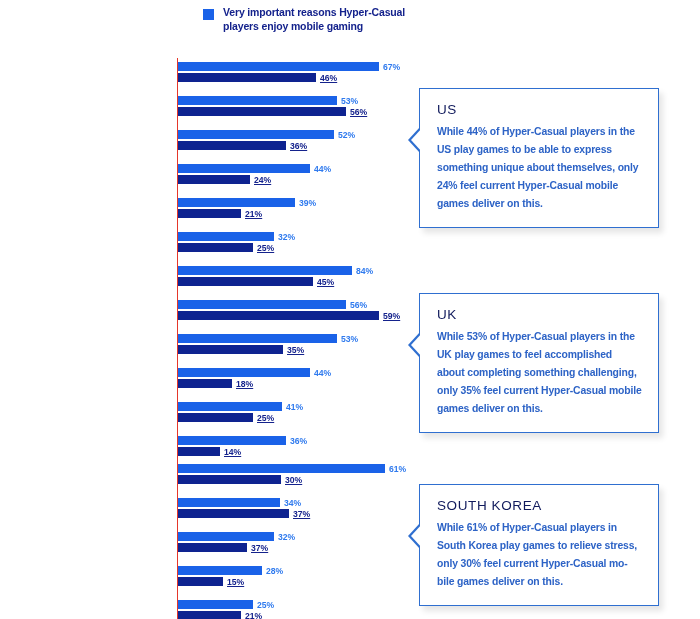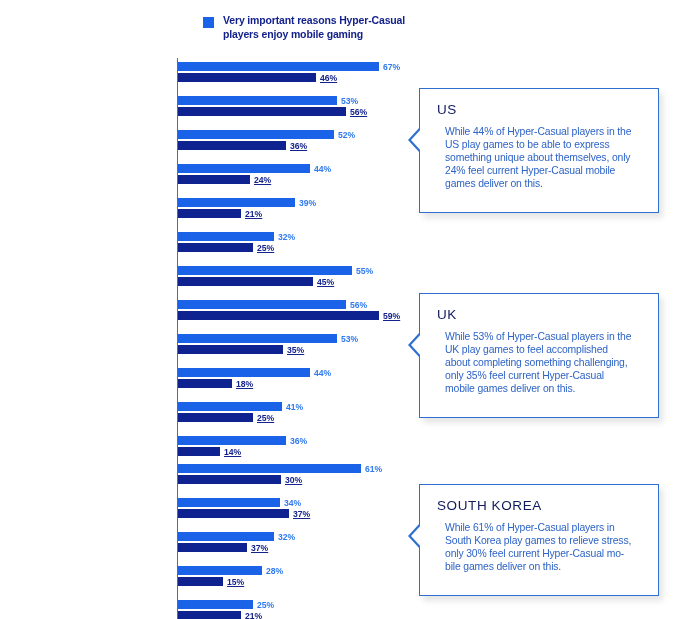--- a/index.html
+++ b/index.html
@@ -6,21 +6,21 @@
   html, body {
     margin: 0; padding: 0;
     width: 700px; height: 619px;
     background: #ffffff;
     font-family: "Liberation Sans", sans-serif;
     overflow: hidden;
   }
   #root { position: relative; width: 700px; height: 619px; background: #fff; }
 
   
-  .legend { position: absolute; top: 14px; left: 203px; display: flex; gap: 52px; }
+  .legend { position: absolute; top: 6px; left: 203px; display: flex; gap: 52px; }
   .legend-item { display: flex; align-items: flex-start; gap: 9px; }
   .legend-swatch { width: 11px; height: 11px; margin-top: 3px; flex: 0 0 auto; }
   .legend-swatch.light { background: #1a62e8; }
   .legend-swatch.dark  { background: #0e2390; }
   .legend-text {
     font-size: 10.5px; font-weight: bold; color: #14228c;
     line-height: 13.5px; letter-spacing: -0.15px; white-space: pre-line;
     max-width: 200px;
   }
 
@@ -67,22 +67,22 @@
   .callout .tail { border-right: 12px solid #2f6fd0; }
   .callout .tail-in {
     left: -9px;
     border-right: 12px solid #ffffff;
   }
   .callout-title {
     font-size: 13.5px; font-weight: normal; color: #101a5c;
     letter-spacing: 0.6px; margin: 0 0 6px 0;
   }
   .callout-body {
-    font-size: 10.4px; font-weight: normal; color: #2d63c6;
-    line-height: 13px; letter-spacing: -0.15px; margin: 8px;
+    font-size: 10.4px; font-weight: bold; color: #2d63c6;
+    line-height: 18px; letter-spacing: -0.15px; margin: 0;
     white-space: pre-line;
   }
   .callout-us { left: 419px; top: 88px; width: 240px; }
   .callout-uk { left: 419px; top: 293px; width: 240px; }
   .callout-kr { left: 419px; top: 484px; width: 240px; }
 </style>
 </head>
 <body>
 
 <div id="root">
@@ -174,21 +174,21 @@
   </div>
 
   <div class="block block-uk">
     <div class="plot">
       <div class="axis-line" style="height:204px"></div>
 
       <div class="row">
 
         <div class="bars">
           <div class="bar light" style="width:174px">
-            <span class="bar-val">55%</span>
+            <span class="bar-val">84%</span>
           </div>
           <div class="bar dark" style="width:135px">
             <span class="bar-val">45%</span>
           </div>
         </div>
       </div>
 
       <div class="row">
 
         <div class="bars">
@@ -251,21 +251,21 @@
     </div>
   </div>
 
   <div class="block block-kr">
     <div class="plot">
       <div class="axis-line" style="height:204px"></div>
 
       <div class="row">
 
         <div class="bars">
-          <div class="bar light" style="width:183px">
+          <div class="bar light" style="width:207px">
             <span class="bar-val">61%</span>
           </div>
           <div class="bar dark" style="width:103px">
             <span class="bar-val">30%</span>
           </div>
         </div>
       </div>
 
       <div class="row">
 

